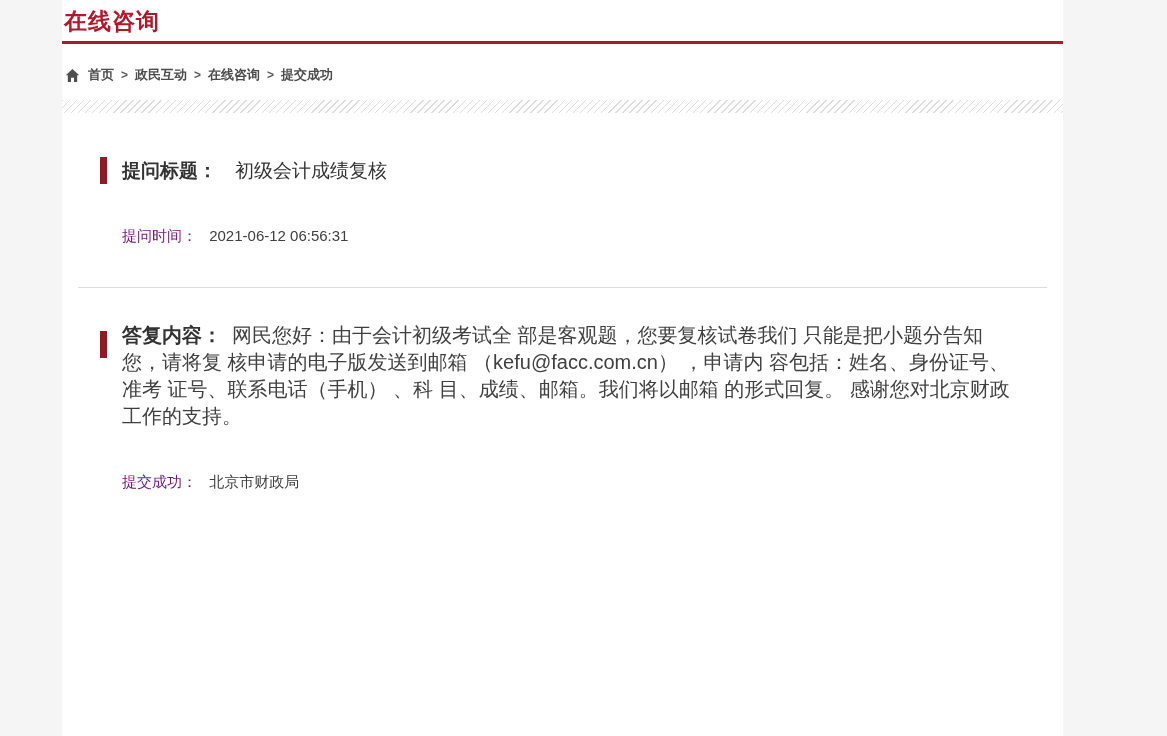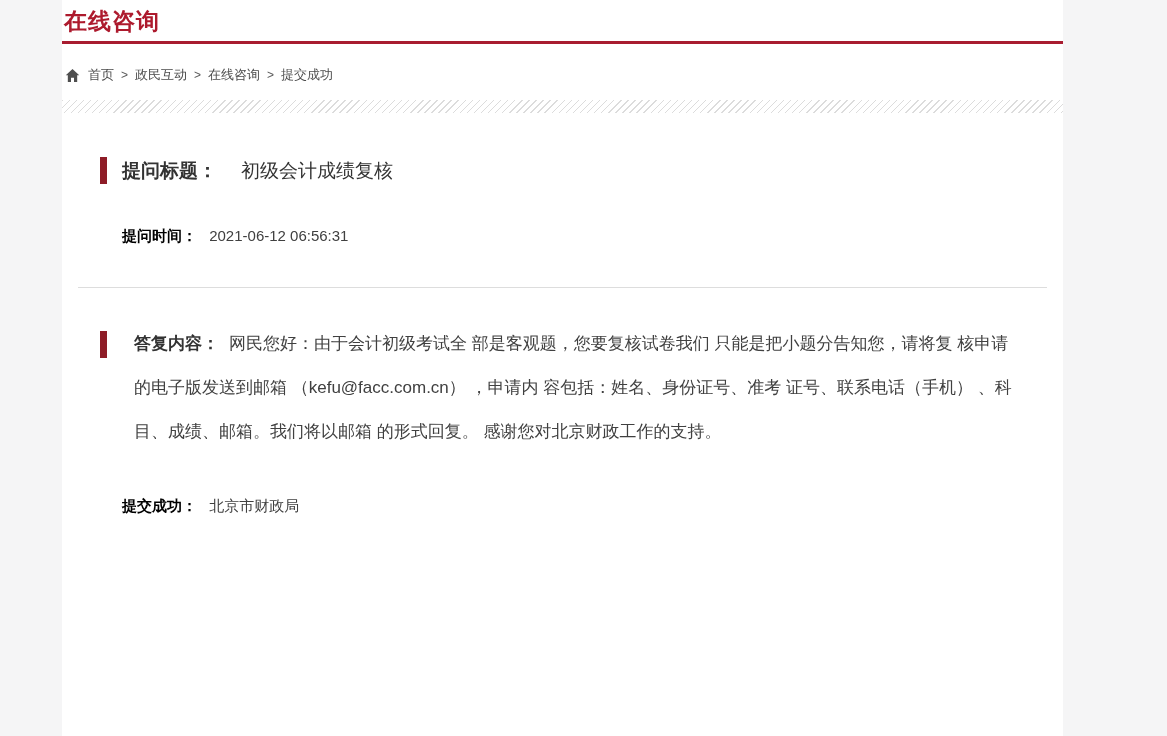--- a/index.html
+++ b/index.html
@@ -31,20 +31,21 @@
     background: #a81c30;
     margin-top: 6px;
   }
   
   .breadcrumb {
     display: flex;
     align-items: center;
     margin: 22px 0 0 3px;
     font-size: 13px;
     color: #4c4c4c;
+    font-weight: bold;
   }
   .home-icon { width: 15px; height: 15px; margin-right: 8px; display: inline-block; }
   .home-icon svg { display: block; width: 100%; height: 100%; fill: #4f4f4f; }
   .crumb { cursor: pointer; }
   .crumb-sep { margin: 0 7px; color: #5a5a5a; font-size: 12px; }
   
   .hatch {
     height: 13px;
     margin-top: 16px;
     background: repeating-linear-gradient(
@@ -60,50 +61,49 @@
     margin: 44px 0 0 38px;
   }
   .red-bar {
     width: 7px;
     height: 27px;
     background: #8e1c27;
     margin-right: 15px;
     flex: 0 0 auto;
   }
   .qa-head-label { font-size: 19px; font-weight: bold; color: #333333; text-align: right; }
-  .qa-head-value { font-size: 19px; color: #333333; margin-left: 24px; }
+  .qa-head-value { font-size: 19px; color: #333333; margin-left: 18px; }
 
   .field-row {
     margin: 43px 0 0 60px;
     font-size: 15px;
     line-height: 17px;
   }
   .field-row.gap-lg { margin-top: 48px; }
-  .field-label { font-weight: bold; color: #000000; }
+  .field-label { font-weight: normal; color: #701a75; }
   .field-value { color: #404040; margin-left: 8px; }
 
   .section-divider {
     height: 1px;
     background: #dddddd;
     margin: 43px 16px 0 16px;
   }
 
   .answer-block {
     display: flex;
     align-items: flex-start;
     margin: 40px 0 0 38px;
   }
   .answer-block .red-bar { margin-top: 3px; }
   .answer-text {
     width: 888px;
-    font-size: 17px;
-    line-height: 44px;
+    font-size: 20px;
+    line-height: 27px;
     color: #404040;
     margin-top: -6px;
-    margin-left: 12px;
   }
   .answer-text .inline-label { font-weight: bold; color: #333333; margin-right: 10px; }
 </style>
 </head>
 <body>
 
 <div class="page">
 
   <h1 class="page-title">在线咨询</h1>
   <div class="title-rule"></div>

